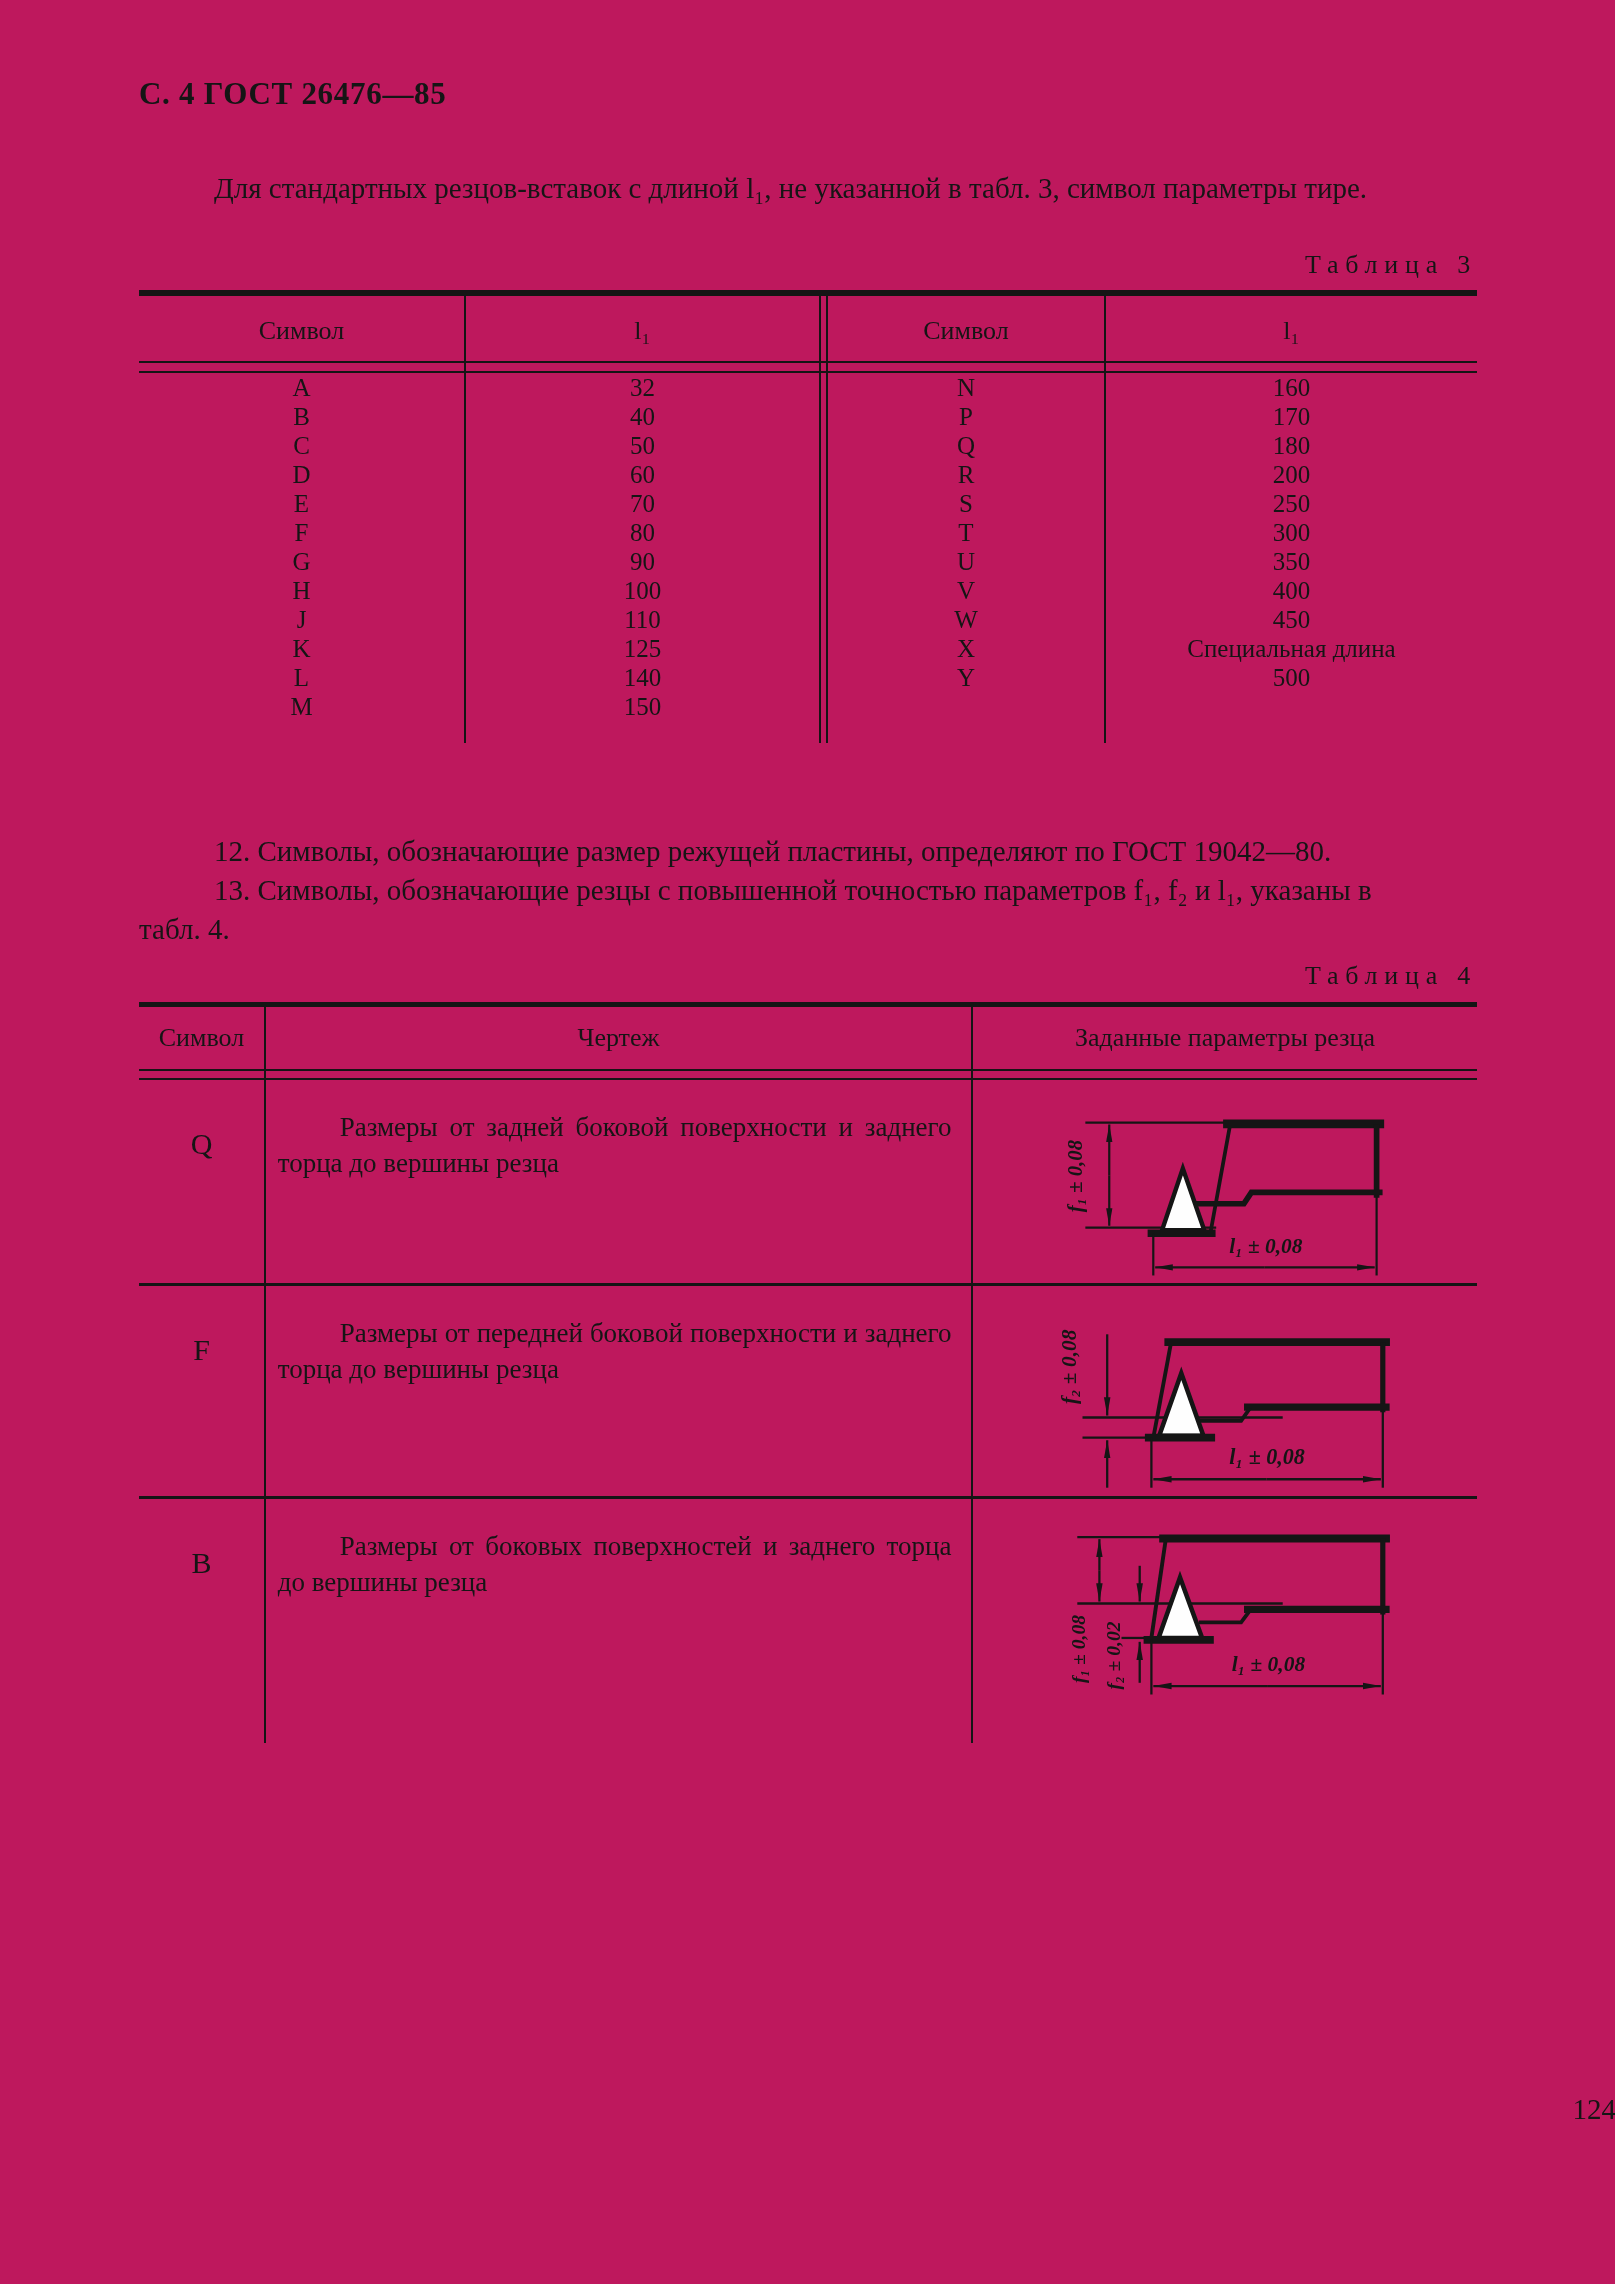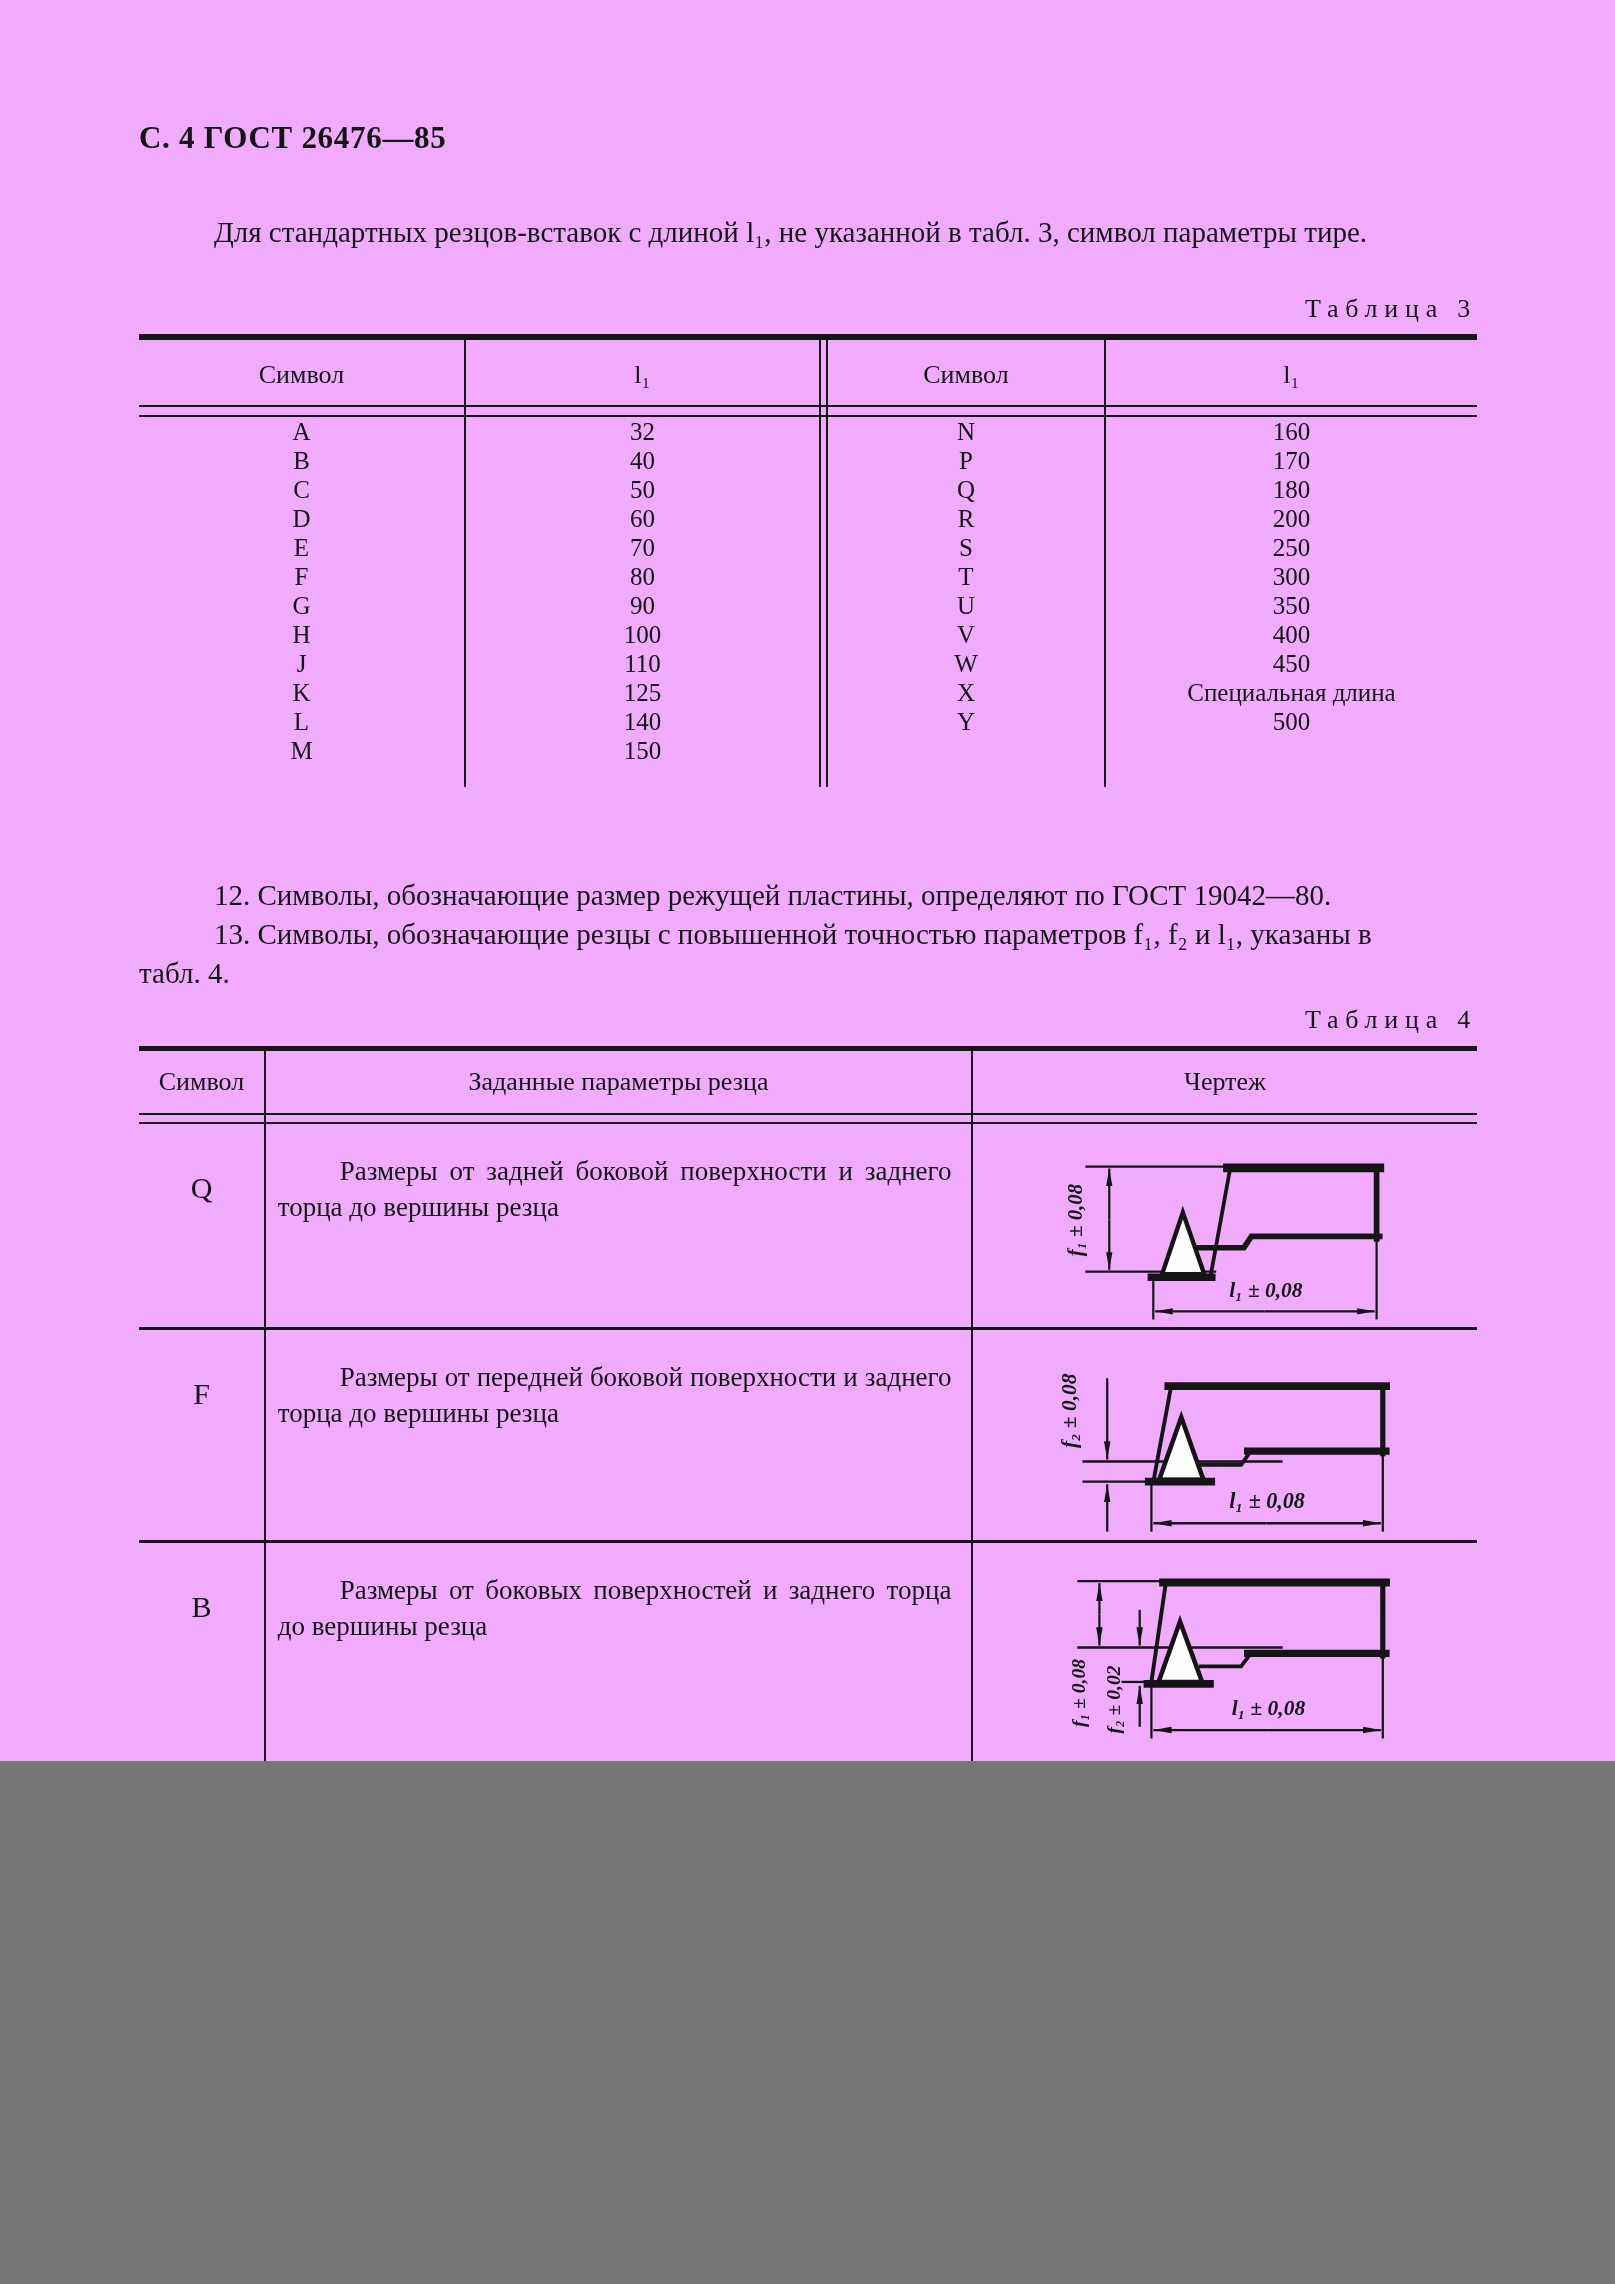--- a/index.html
+++ b/index.html
@@ -1,23 +1,23 @@
 <!DOCTYPE html>
 <html style="font-size:10.4px"><head>
 <meta charset="utf-8">
 <style>
   html,body{margin:0;padding:0;background:#777;}
   .page{
     position:relative;
-    width:1616px;height:1761px;
-    background:#f0abfc;
+    width:1616px;height:2284px;
+    background:#be185d;
     color:#151515;
     font-family:"Liberation Serif","DejaVu Serif",serif;
     box-sizing:border-box;
-    padding:120px 139px 0 139px;
+    padding:76px 139px 0 139px;
     overflow:hidden;
   }
   .hdr{font-weight:bold;font-size:31px;letter-spacing:0.7px;}
   .para{font-size:29px;line-height:39px;margin:0;text-align:justify;}
   .indent{text-indent:75px;}
   .var{}
   .p1{margin-top:57px;}
   .cap{font-size:26px;letter-spacing:0.26em;text-align:right;}
   .cap3{margin-top:42px;text-align:right;}
   .cap4{margin-top:12px;}
@@ -159,22 +159,22 @@
     </div>
 
   <p class="para indent p12">12. Символы, обозначающие размер режущей пластины, определяют по ГОСТ 19042—80.</p>
   <p class="para indent"><span>13. Символы, обозначающие резцы с повышенной точностью параметров </span><span class="var">f₁</span><span>, </span><span class="var">f₂</span><span> и </span><span class="var">l₁</span><span>, указаны в</span></p>
   <p class="para p13line2">табл. 4.</p>
 
   <div class="cap cap4">Таблица 4</div>
 
   <div class="t4">
     <div class="h">Символ</div>
+    <div class="h bL">Чертеж</div>
     <div class="h bL">Заданные параметры резца</div>
-    <div class="h bL">Чертеж</div>
 
     <div class="sepc"></div>
     <div class="sepc bL"></div>
     <div class="sepc bL"></div>
 
     <div class="sym">Q</div>
     <div class="desc bL">Размеры от задней боковой поверхности и заднего торца до вершины резца</div>
     <div class="draw bL">
       <svg width="390" viewBox="0 0 620 310">
         <defs>

